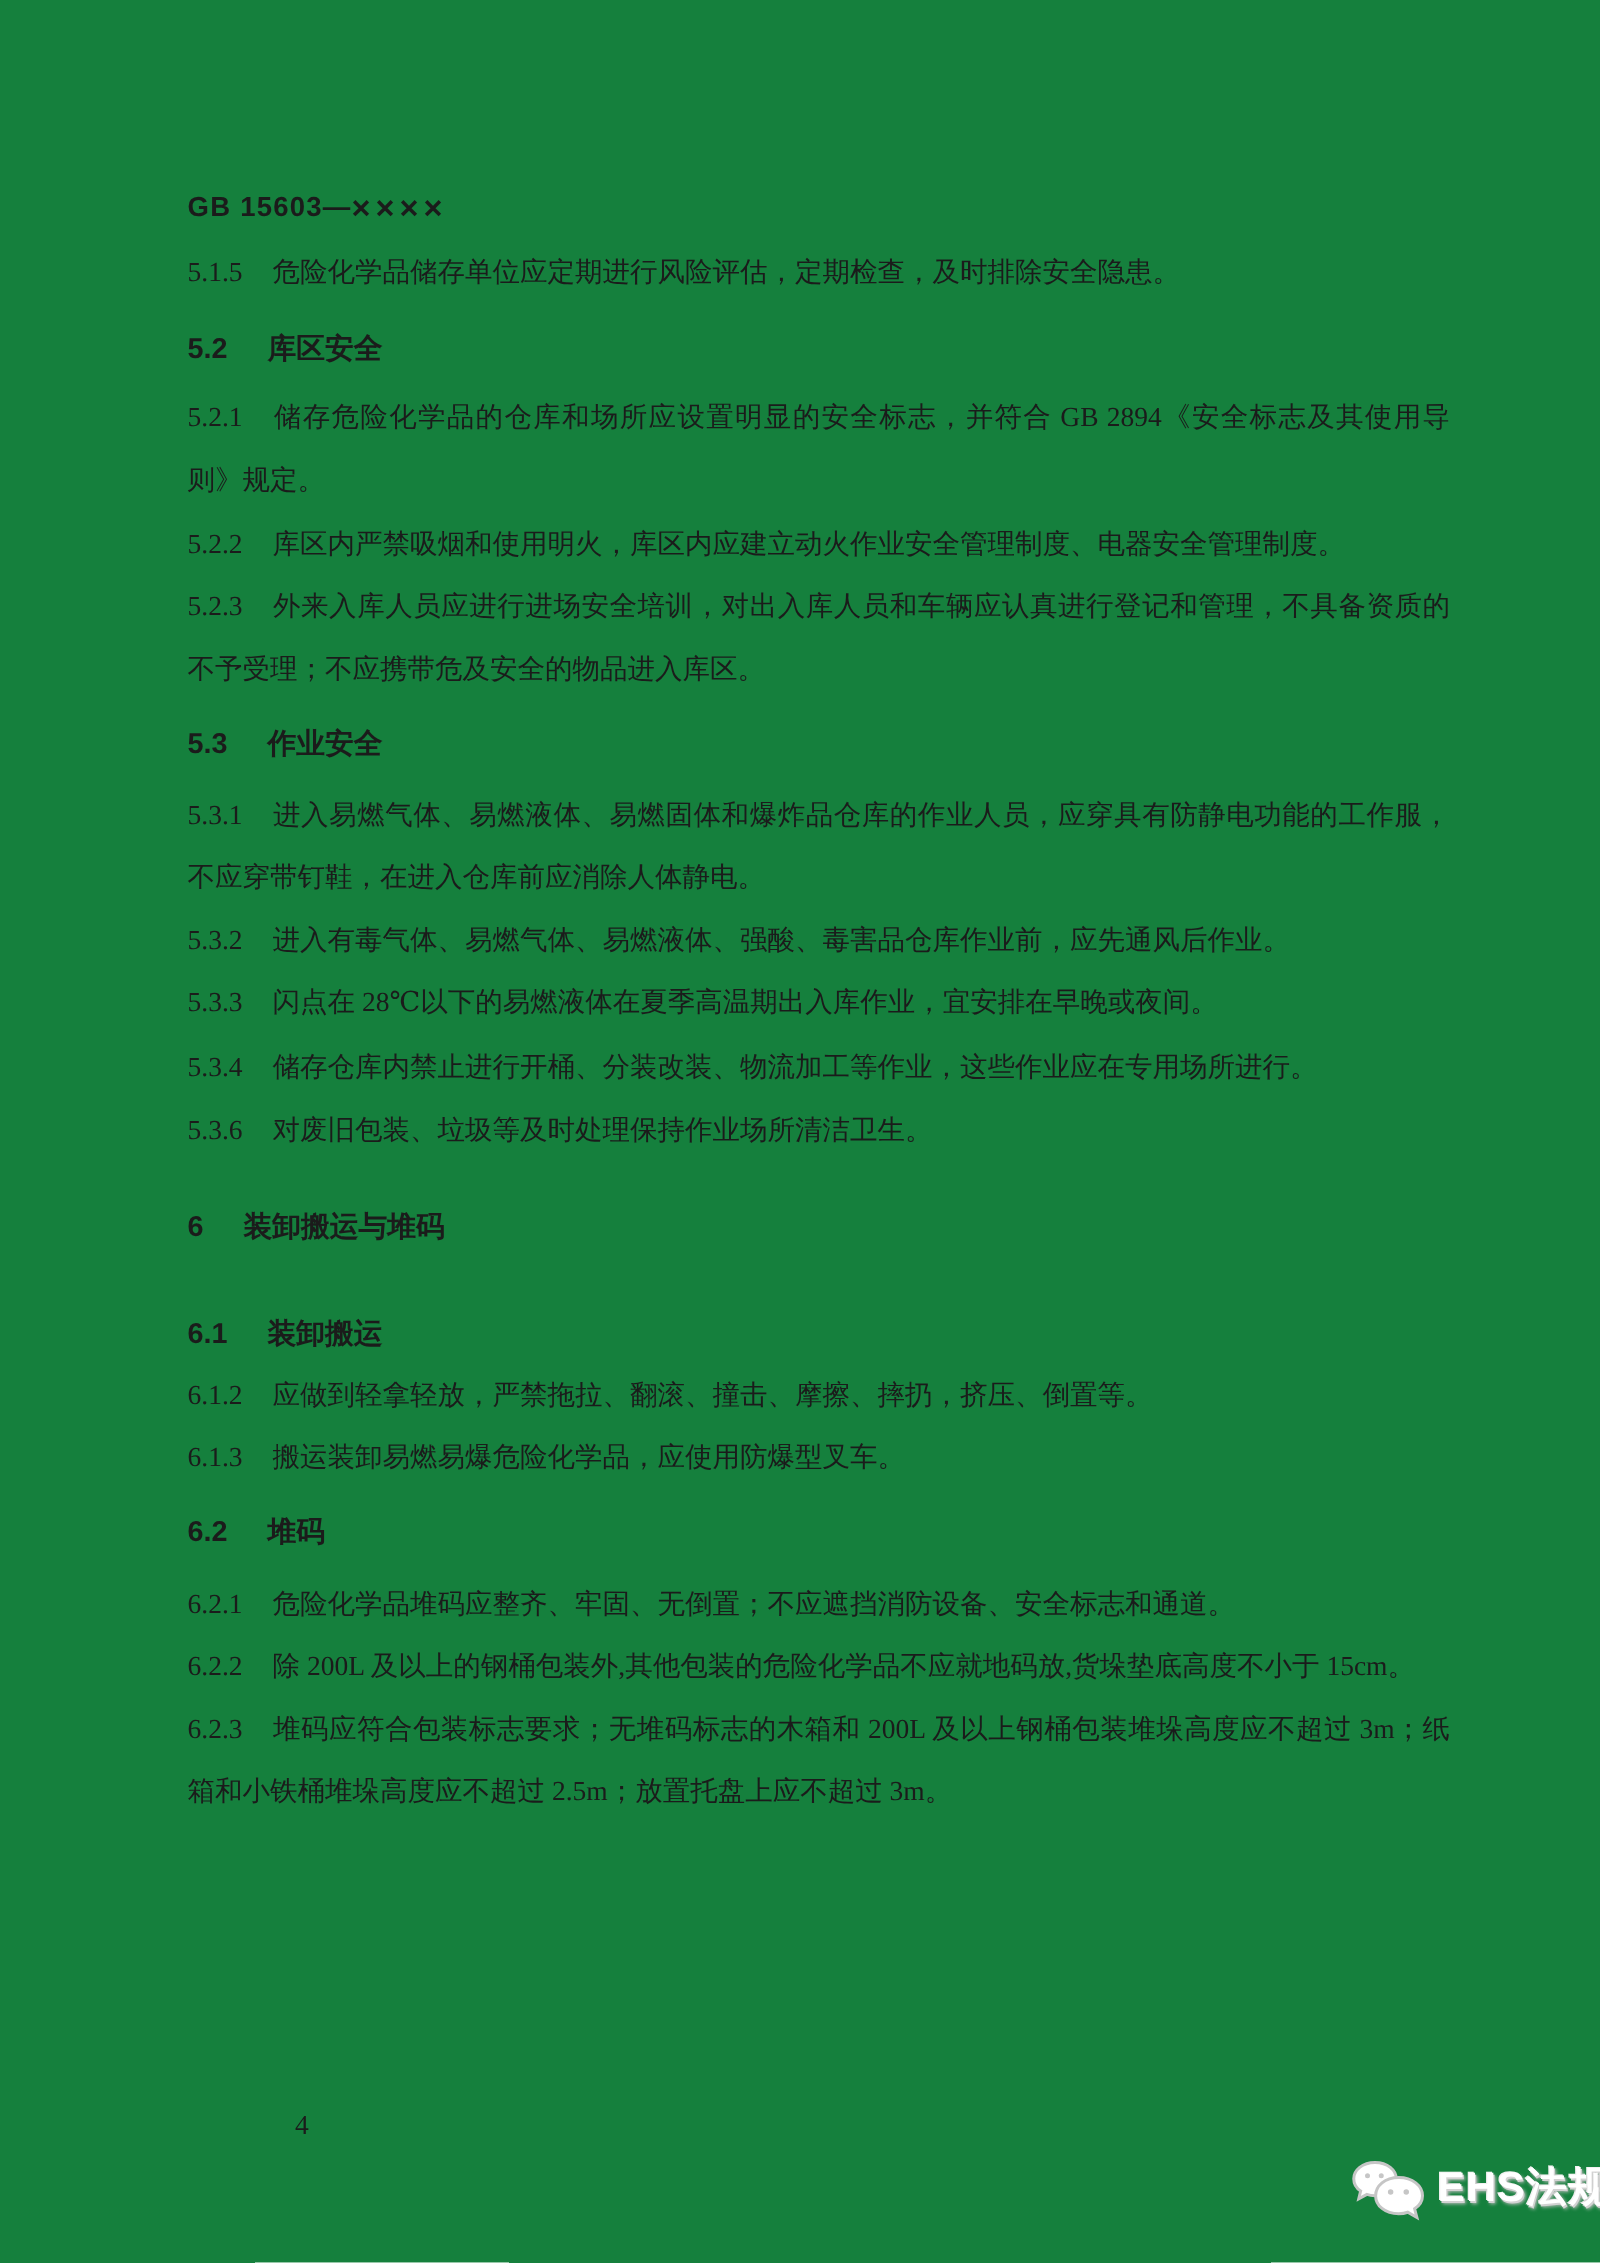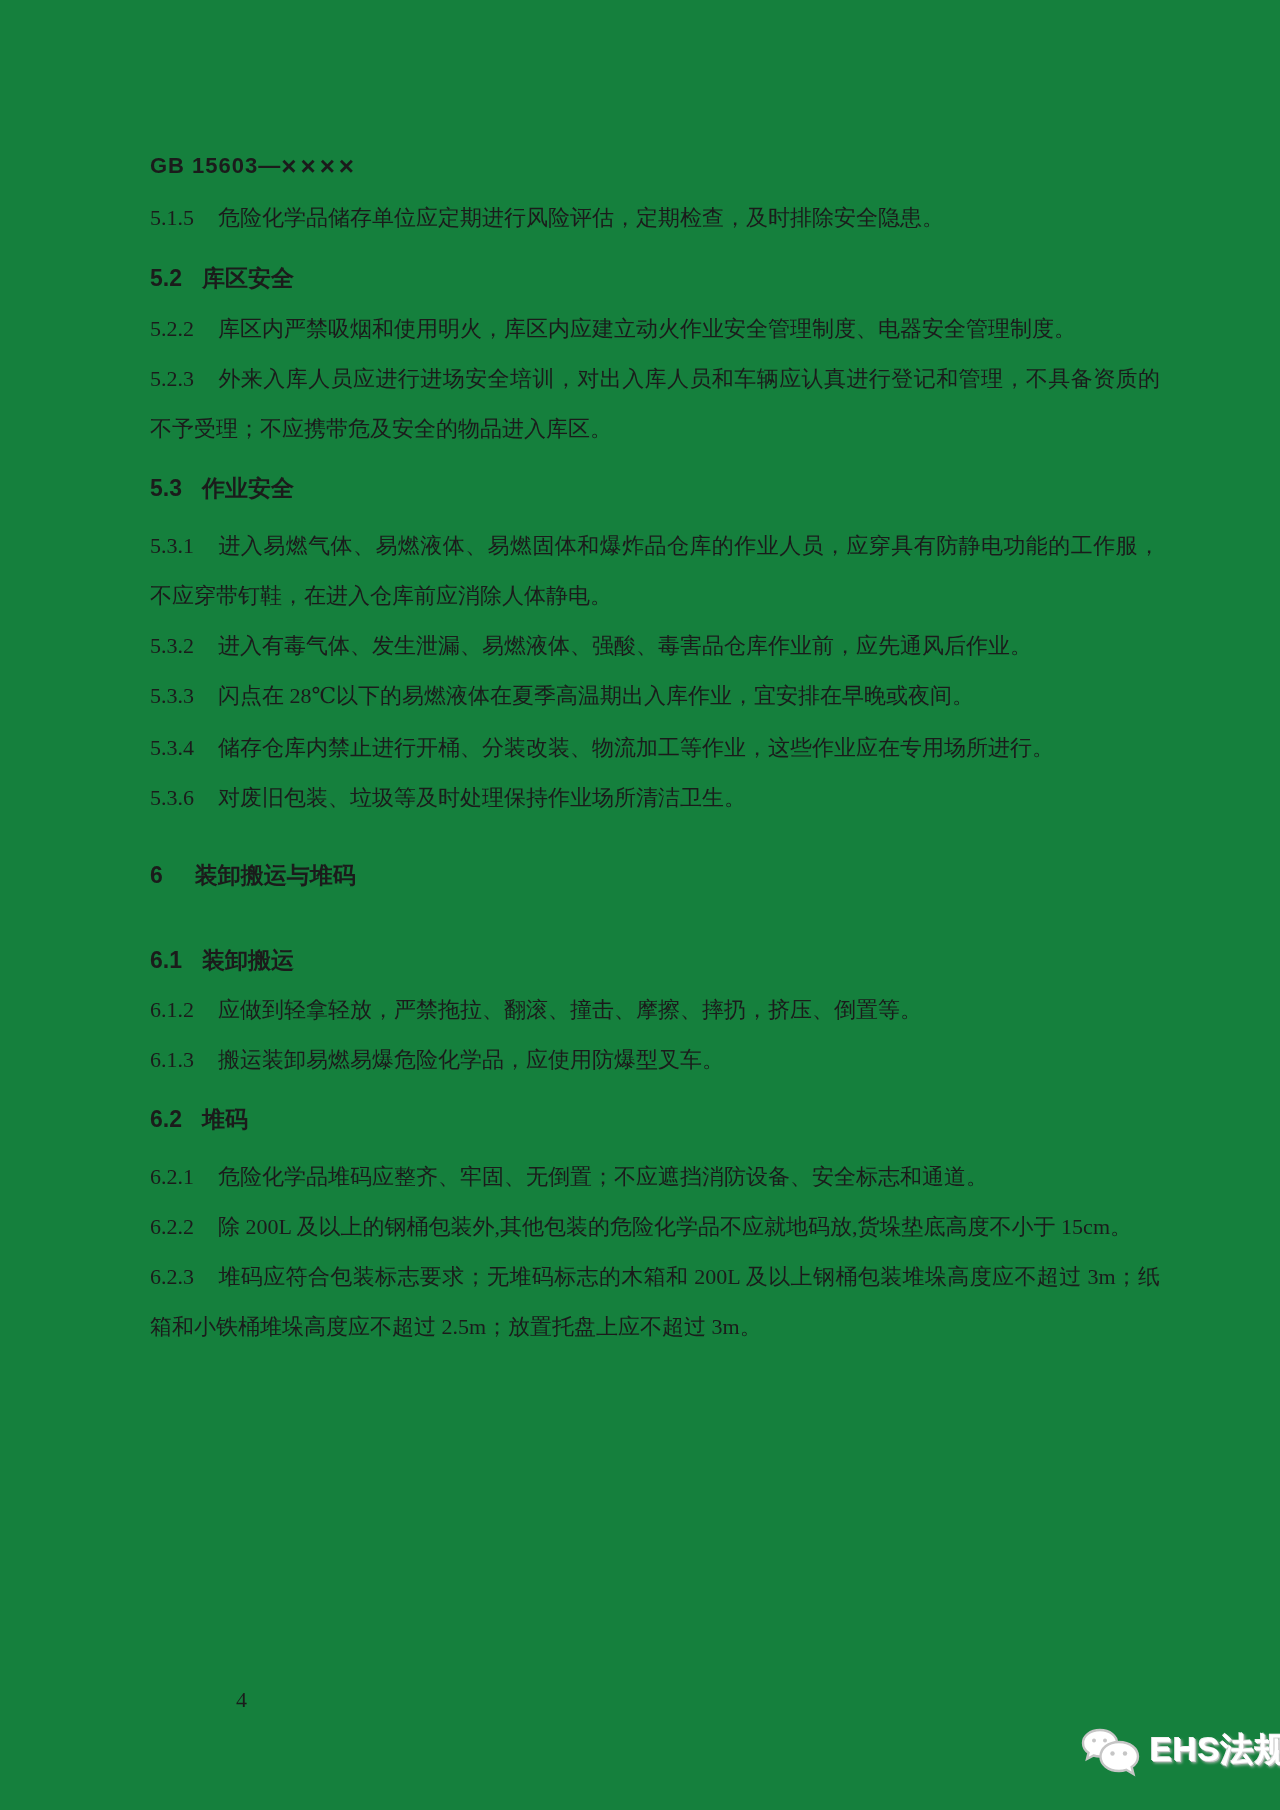--- a/index.html
+++ b/index.html
@@ -35,21 +35,21 @@
     line-height:50px;
     text-align:justify;
   }
   p.block .num { margin-right:24px; }
   p.heading {
     font-family:"Liberation Sans","DejaVu Sans",sans-serif;
     font-weight:bold;
     font-size:23px;
     text-align:left;
   }
-  p.heading .num { margin-right:20px; }
+  p.heading .num { margin-right:32px; }
   p.chapter .num { margin-right:32px; }
   .page-number {
     position:absolute;
     left:236px;
     top:1686px;
     font-size:22px;
     line-height:28px;
   }
   .watermark {
     position:absolute;
@@ -78,30 +78,31 @@
 
     <div class="doc-header">
       <span>GB 15603—</span><span class="edition">××××</span>
     </div>
 
 
     <p class="block" style="margin-top:2px"><span class="num">5.1.5</span><span class="txt">危险化学品储存单位应定期进行风险评估，定期检查，及时排除安全隐患。</span></p>
 
     <p class="block heading" style="margin-top:10px"><span class="num">5.2</span><span class="txt">库区安全</span></p>
 
+    <p class="block" style="margin-top:6px"><span class="num">5.2.1</span><span class="txt">储存危险化学品的仓库和场所应设置明显的安全标志，并符合 GB 2894《安全标志及其使用导则》规定。</span></p>
 
     <p class="block" style="margin-top:1px"><span class="num">5.2.2</span><span class="txt">库区内严禁吸烟和使用明火，库区内应建立动火作业安全管理制度、电器安全管理制度。</span></p>
 
     <p class="block"><span class="num">5.2.3</span><span class="txt">外来入库人员应进行进场安全培训，对出入库人员和车辆应认真进行登记和管理，不具备资质的不予受理；不应携带危及安全的物品进入库区。</span></p>
 
     <p class="block heading" style="margin-top:9px"><span class="num">5.3</span><span class="txt">作业安全</span></p>
 
     <p class="block" style="margin-top:8px"><span class="num">5.3.1</span><span class="txt">进入易燃气体、易燃液体、易燃固体和爆炸品仓库的作业人员，应穿具有防静电功能的工作服，不应穿带钉鞋，在进入仓库前应消除人体静电。</span></p>
 
-    <p class="block"><span class="num">5.3.2</span><span class="txt">进入有毒气体、发生泄漏、易燃液体、强酸、毒害品仓库作业前，应先通风后作业。</span></p>
+    <p class="block"><span class="num">5.3.2</span><span class="txt">进入有毒气体、易燃气体、易燃液体、强酸、毒害品仓库作业前，应先通风后作业。</span></p>
 
     <p class="block"><span class="num">5.3.3</span><span class="txt">闪点在 28℃以下的易燃液体在夏季高温期出入库作业，宜安排在早晚或夜间。</span></p>
 
     <p class="block" style="margin-top:2px"><span class="num">5.3.4</span><span class="txt">储存仓库内禁止进行开桶、分装改装、物流加工等作业，这些作业应在专用场所进行。</span></p>
 
 
     <p class="block"><span class="num">5.3.6</span><span class="txt">对废旧包装、垃圾等及时处理保持作业场所清洁卫生。</span></p>
 
     <p class="block heading chapter" style="margin-top:27px"><span class="num">6</span><span class="txt">装卸搬运与堆码</span></p>
 

